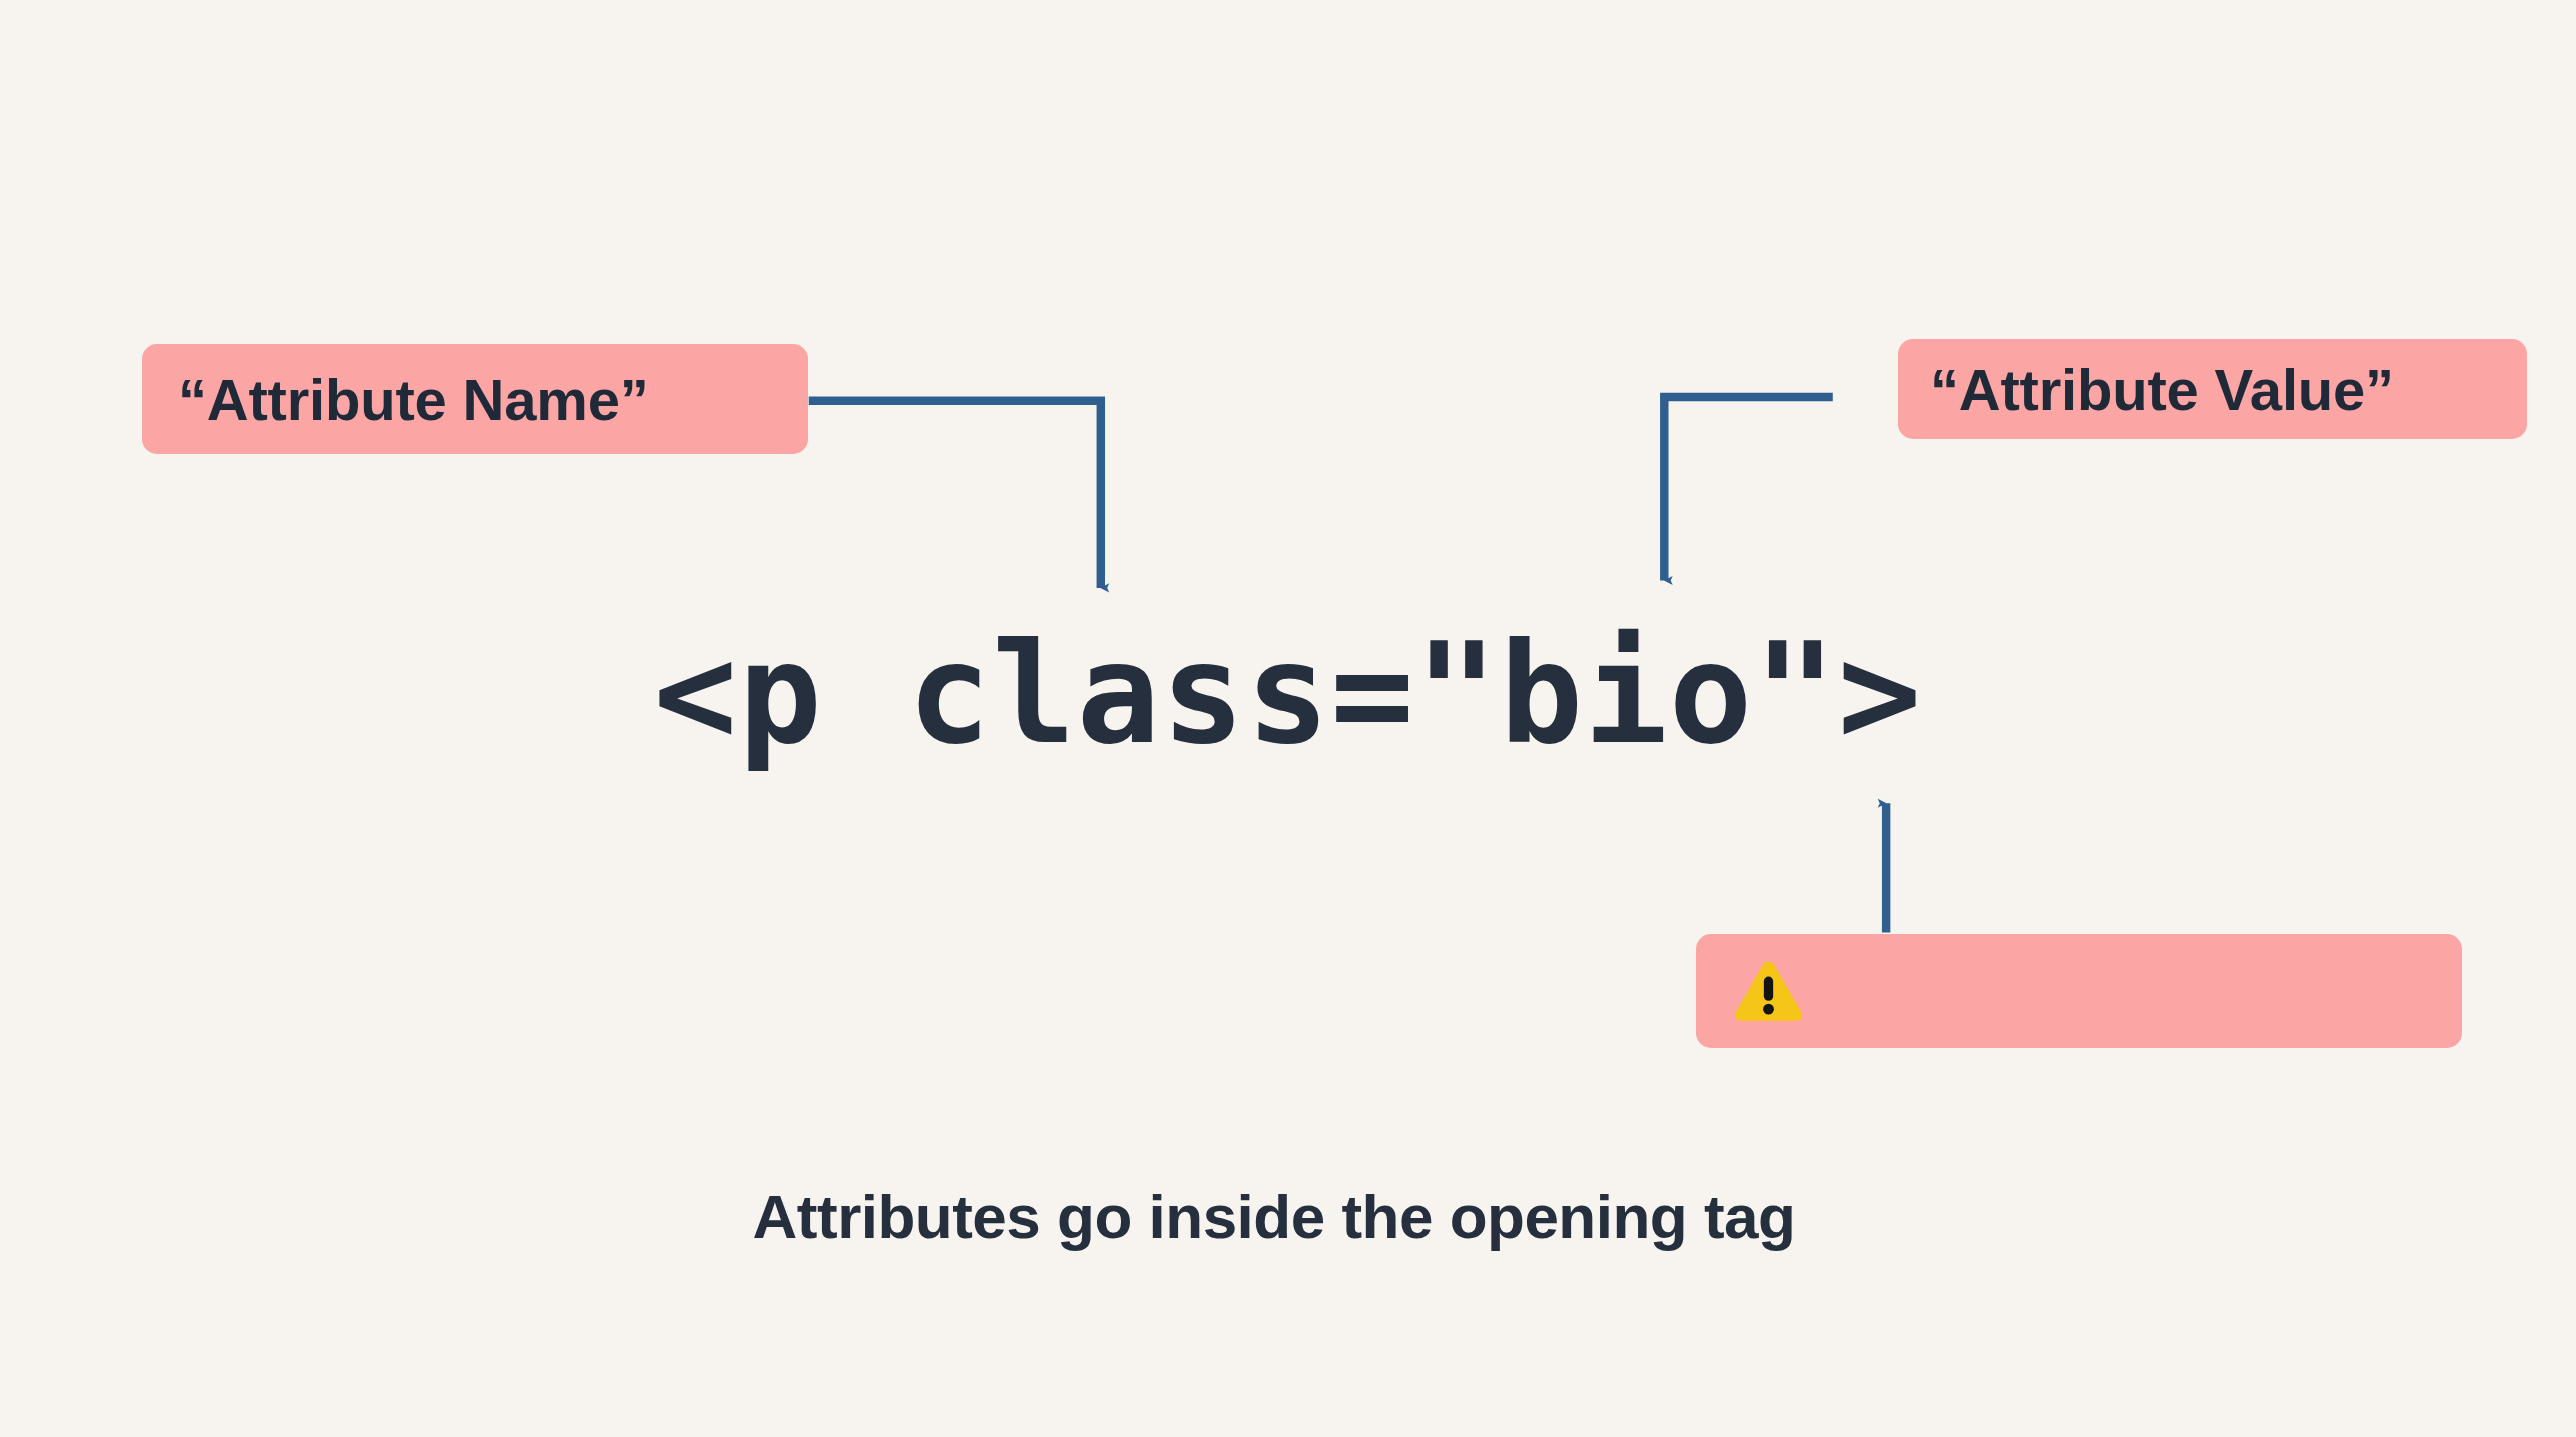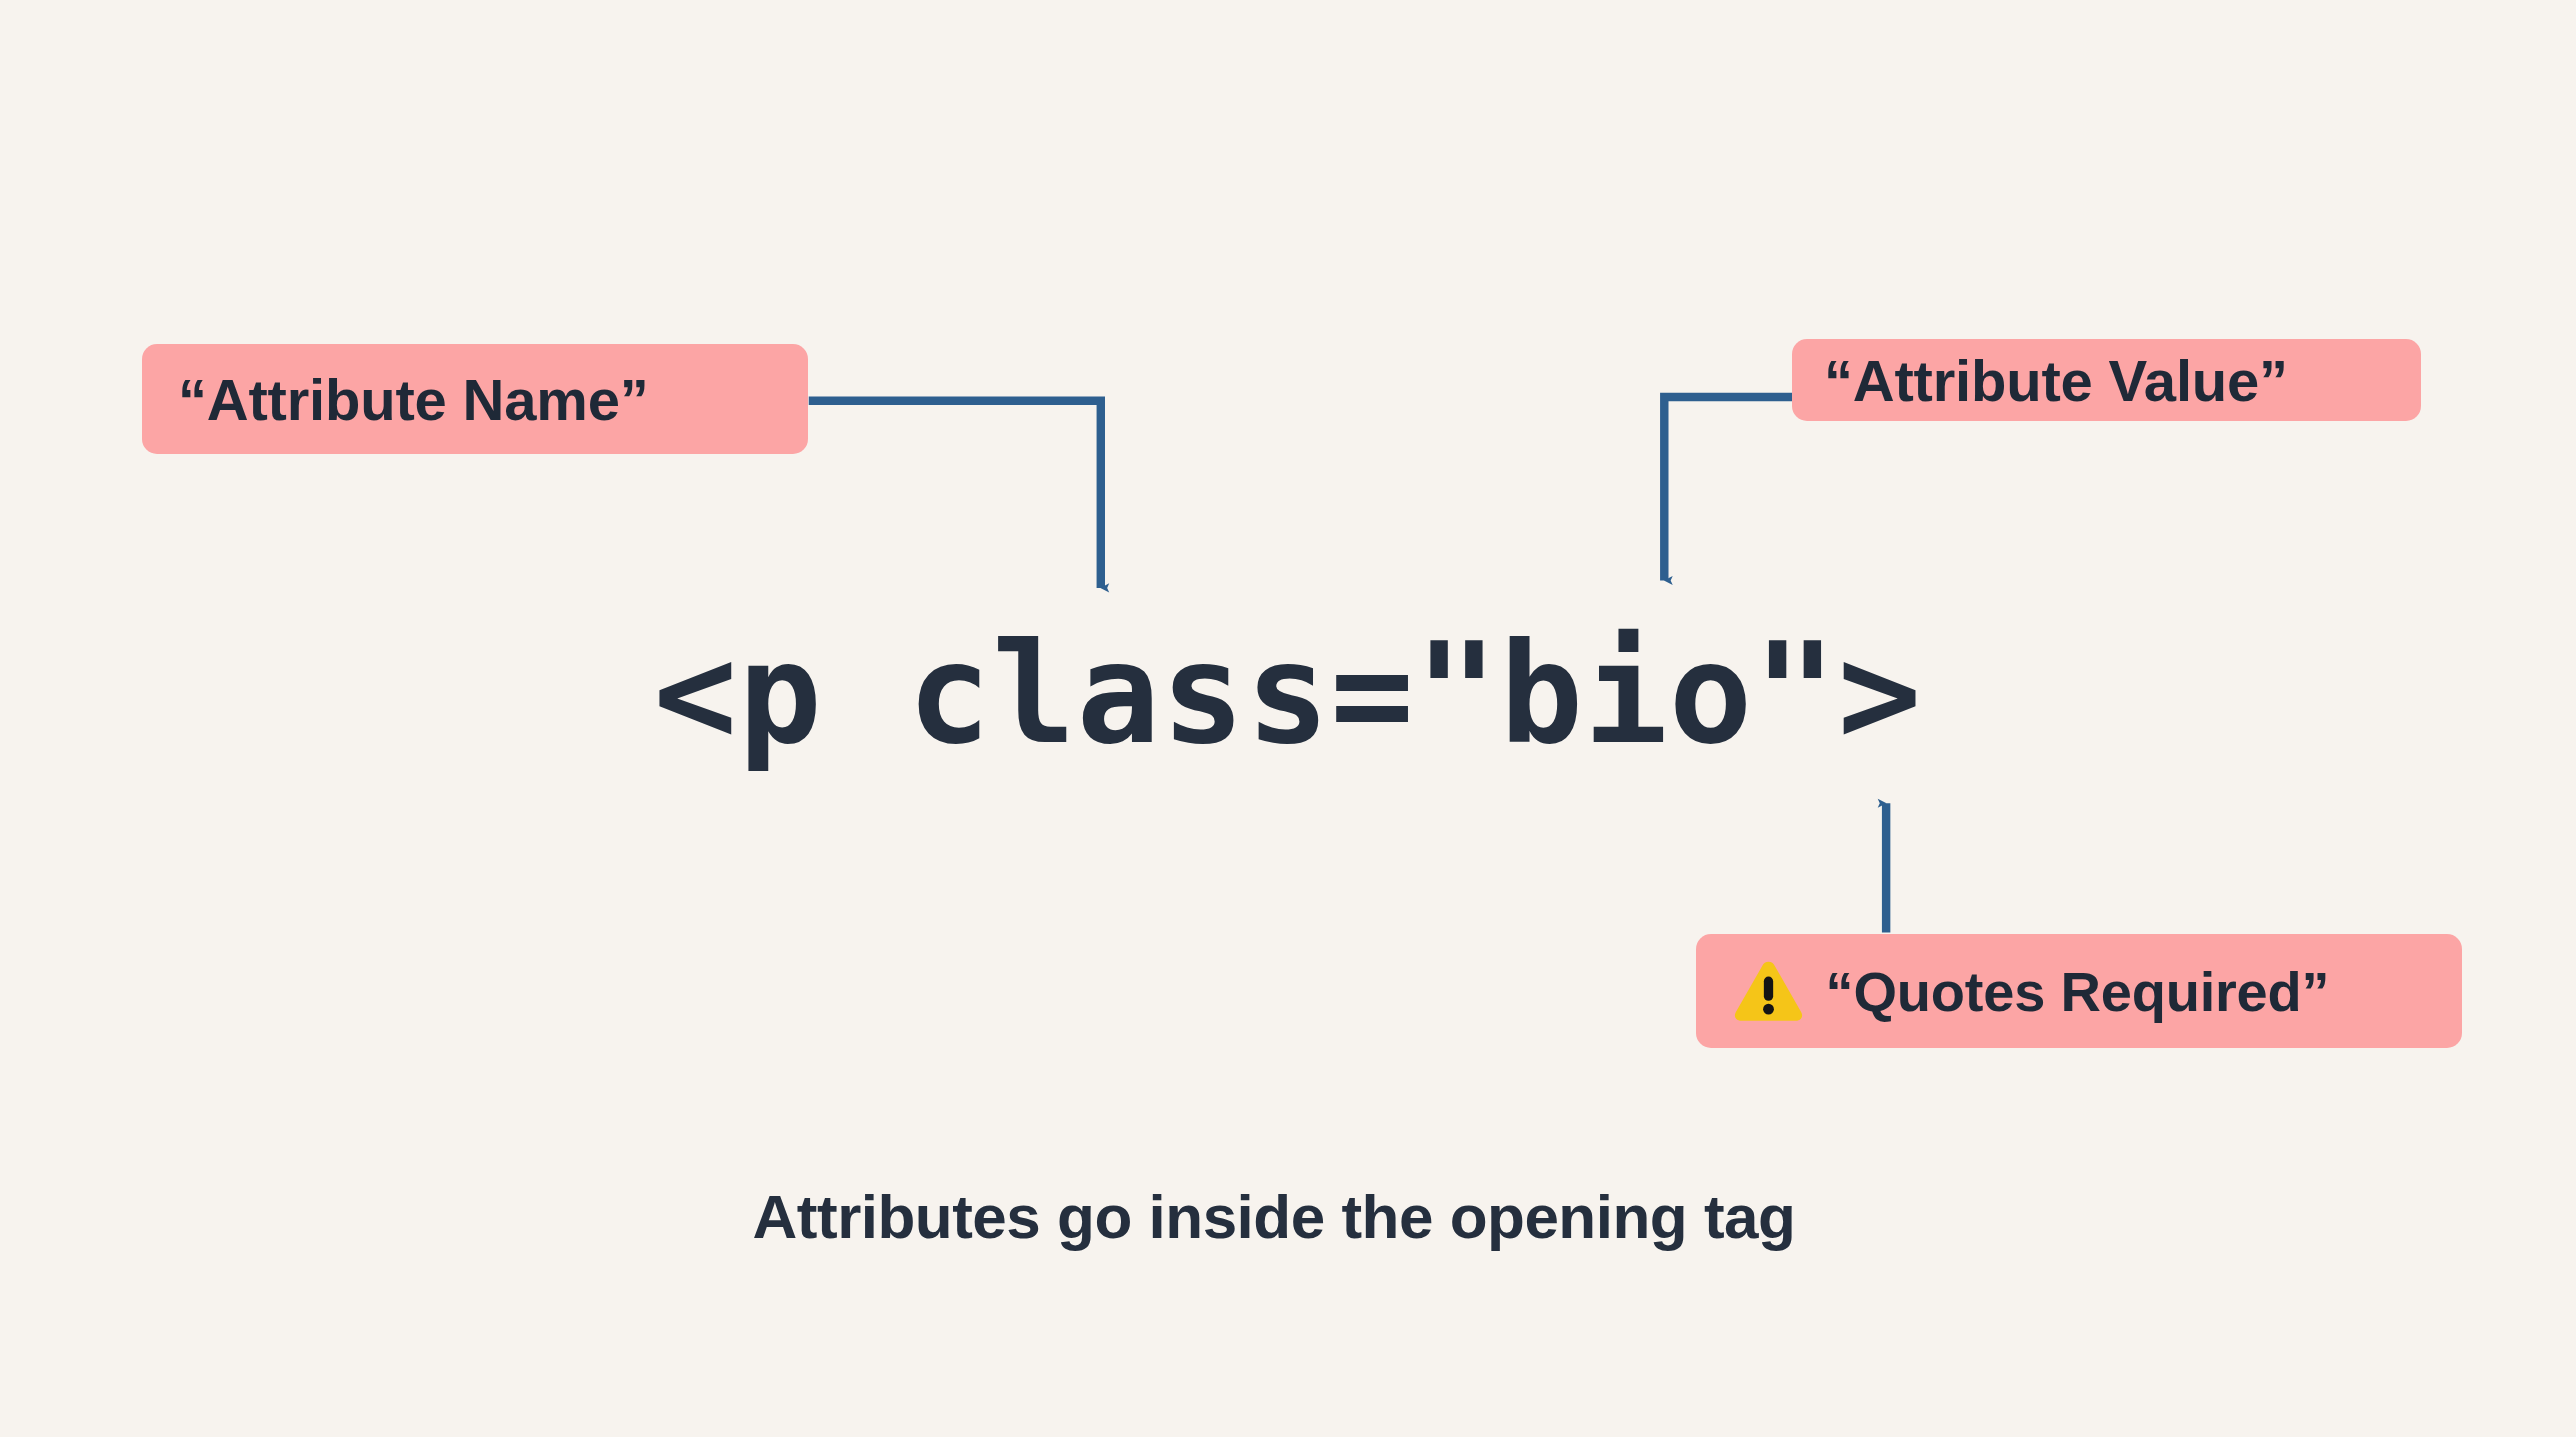--- a/index.html
+++ b/index.html
@@ -46,24 +46,24 @@
   #chip-attr-name {
     left: 142px;
     top: 344px;
     width: 666px;
     height: 110px;
     padding-left: 36px;
   }
   #chip-attr-name .chip-text { font-size: 58px; }
 
   #chip-attr-value {
-    left: 1792px;
+    left: 1898px;
     top: 339px;
     width: 629px;
-    height: 82px;
+    height: 100px;
     padding-left: 32px;
   }
   #chip-attr-value .chip-text { font-size: 58px; }
 
   #chip-quotes {
     left: 1696px;
     top: 934px;
     width: 766px;
     height: 114px;
     padding-left: 36px;
@@ -142,19 +142,18 @@
   <div class="chip" id="chip-quotes">
     <svg class="warn-icon" viewBox="0 0 78 72" xmlns="http://www.w3.org/2000/svg">
       <path d="M39,4 C42.2,4 44.2,5.8 45.6,8.2 L74.2,58.2
                C75.6,60.8 75.4,63.4 73.8,65.2 C72.4,66.8 70.4,67.4 68,67.4
                L10,67.4 C7.6,67.4 5.6,66.8 4.2,65.2
                C2.6,63.4 2.4,60.8 3.8,58.2 L32.4,8.2
                C33.8,5.8 35.8,4 39,4 Z" fill="#f5c518"></path>
       <rect x="34" y="20" width="10" height="26" rx="5" fill="#141414"></rect>
       <circle cx="39" cy="55" r="5.8" fill="#141414"></circle>
     </svg>
-    <span class="chip-text">“Quotes Required”</span>
   </div>
 
   <div id="caption">Attributes go inside the opening tag</div>
 
 </div>
 
 
 </body></html>

